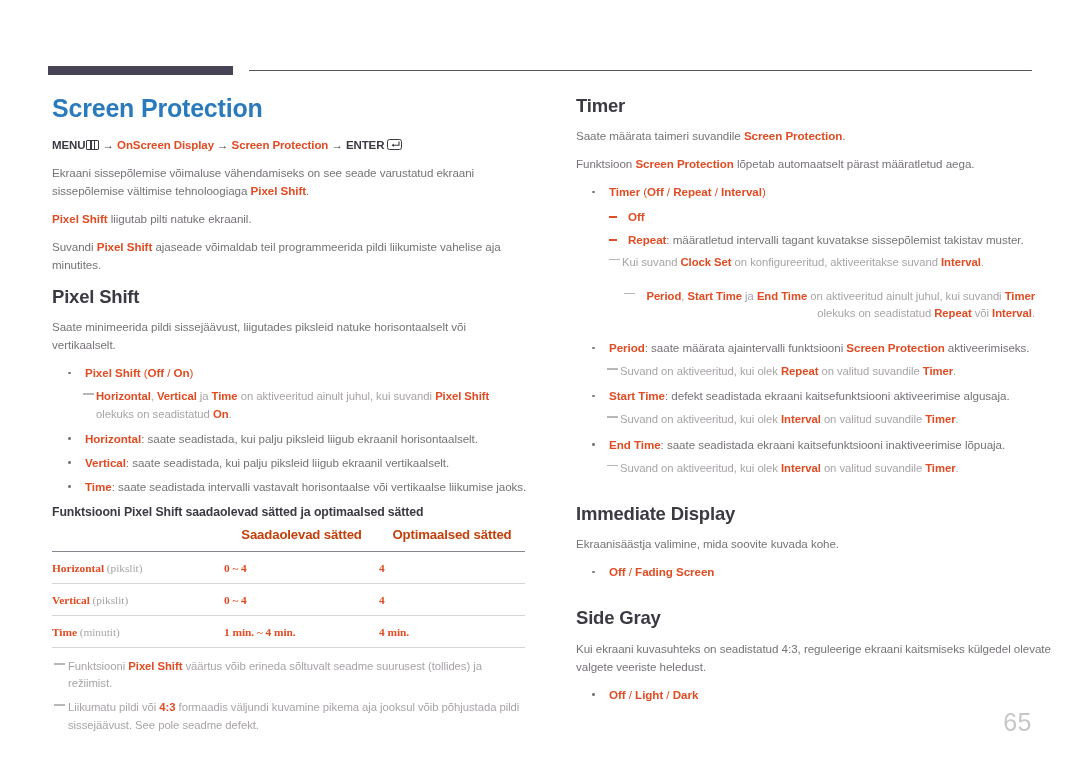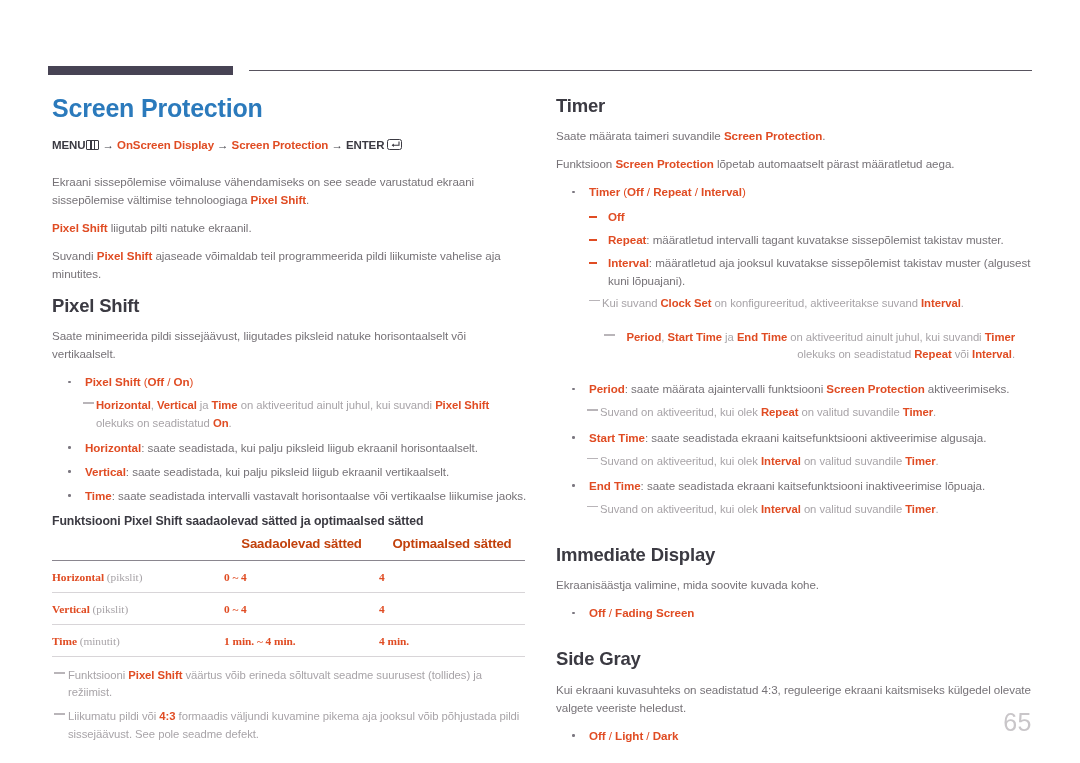--- a/index.html
+++ b/index.html
@@ -40,21 +40,21 @@
     height: 1px;
     background: #58545f;
   }
 
   
   .col {
     position: absolute;
     top: 95px;
   }
   .col-left  { left: 52px;  width: 476px; }
-  .col-right { left: 556px; width: 476px; }
+  .col-right { left: 576px; width: 476px; }
 
   h1.chapter-title {
     font-size: 25px;
     font-weight: bold;
     color: #2b7abc;
     margin: 0 0 14px 0;
     letter-spacing: -0.2px;
     line-height: 1.1;
   }
   h2.section-title {
@@ -64,21 +64,21 @@
     margin: 0 0 11px 0;
     letter-spacing: -0.2px;
     line-height: 1.15;
   }
   h2.section-title.tight { margin-top: 0; }
 
   .menu-path {
     font-size: 11.5px;
     font-weight: bold;
     color: #3b3a42;
-    margin: 0 0 20px 0;
+    margin: 0 0 11px 0;
     line-height: 1.4;
     letter-spacing: -0.1px;
   }
   .menu-path .hl { color: #e04c23; }
   .menu-path .arrow { font-weight: normal; color: #3b3a42; }
 
   .icon-menu {
     display: inline-block;
     width: 13px;
     height: 10px;
@@ -321,32 +321,31 @@
 
 <div class="col col-right">
 
   <h2 class="section-title tight">Timer</h2>
   <p class="body-text"><span>Saate määrata taimeri suvandile </span><span class="hl">Screen Protection</span><span>.</span></p>
   <p class="body-text"><span>Funktsioon </span><span class="hl">Screen Protection</span><span> lõpetab automaatselt pärast määratletud aega.</span></p>
   <ul class="bul">
       <li class="bul-item dot"><span class="hl">Timer</span><span class="hl-plain"> (</span><span class="hl">Off</span><span class="hl-plain"> / </span><span class="hl">Repeat</span><span class="hl-plain"> / </span><span class="hl">Interval</span><span class="hl-plain">)</span></li>
       <li class="bul-item dash"><span class="hl">Off</span></li>
       <li class="bul-item dash"><span class="hl">Repeat</span><span>: määratletud intervalli tagant kuvatakse sissepõlemist takistav muster.</span></li>
-      <li class="bul-item dash"><span class="hl">Interval</span><span>: määratletud aja jooksul kuvatakse sissepõlemist takistav muster (algusest kuni lõpuajani).</span></li>
       <li style="list-style: none; padding: 0px; margin: 2px;">
         <div class="note indent-1"><span>Kui suvand </span><span class="hl">Clock Set</span><span> on konfigureeritud, aktiveeritakse suvand </span><span class="hl">Interval</span><span>.</span></div>
       </li>
       <li style="list-style: none; padding: 0px; margin: 17px; text-align: right;">
         <div class="note indent-1"><span class="hl">Period</span><span>, </span><span class="hl">Start Time</span><span> ja </span><span class="hl">End Time</span><span> on aktiveeritud ainult juhul, kui suvandi </span><span class="hl">Timer</span><span> olekuks on seadistatud </span><span class="hl">Repeat</span><span> või </span><span class="hl">Interval</span><span>.</span></div>
       </li>
       <li class="bul-item dot"><span class="hl">Period</span><span>: saate määrata ajaintervalli funktsiooni </span><span class="hl">Screen Protection</span><span> aktiveerimiseks.</span></li>
       <li style="list-style: none; padding: 0px; margin: 0px;">
         <div class="note indent-1" style="padding-left: 44px;"><span>Suvand on aktiveeritud, kui olek </span><span class="hl">Repeat</span><span> on valitud suvandile </span><span class="hl">Timer</span><span>.</span></div>
       </li>
-      <li class="bul-item dot"><span class="hl">Start Time</span><span>: saate seadistada ekraani kaitsefunktsiooni aktiveerimise algusaja.</span></li>
+      <li class="bul-item dot"><span class="hl">Start Time</span><span>: defekt seadistada ekraani kaitsefunktsiooni aktiveerimise algusaja.</span></li>
       <li style="list-style: none; padding: 0px; margin: 0px;">
         <div class="note indent-1" style="padding-left: 44px;"><span>Suvand on aktiveeritud, kui olek </span><span class="hl">Interval</span><span> on valitud suvandile </span><span class="hl">Timer</span><span>.</span></div>
       </li>
       <li class="bul-item dot"><span class="hl">End Time</span><span>: saate seadistada ekraani kaitsefunktsiooni inaktiveerimise lõpuaja.</span></li>
       <li style="list-style: none; padding: 0px; margin: 0px;">
         <div class="note indent-1" style="padding-left: 44px;"><span>Suvand on aktiveeritud, kui olek </span><span class="hl">Interval</span><span> on valitud suvandile </span><span class="hl">Timer</span><span>.</span></div>
       </li>
     </ul>
 
   <h2 class="section-title" style="margin-top:26px">Immediate Display</h2>

